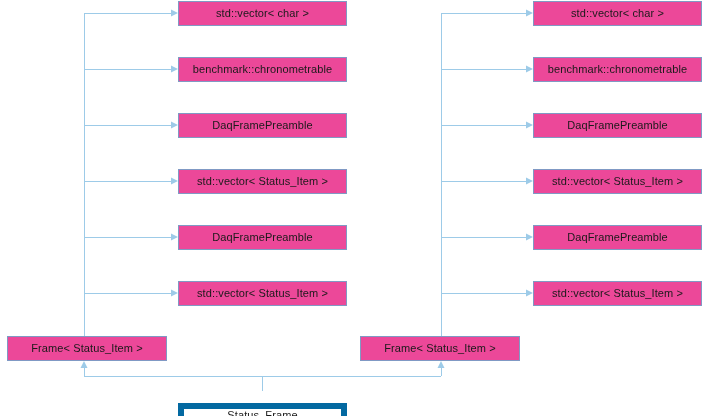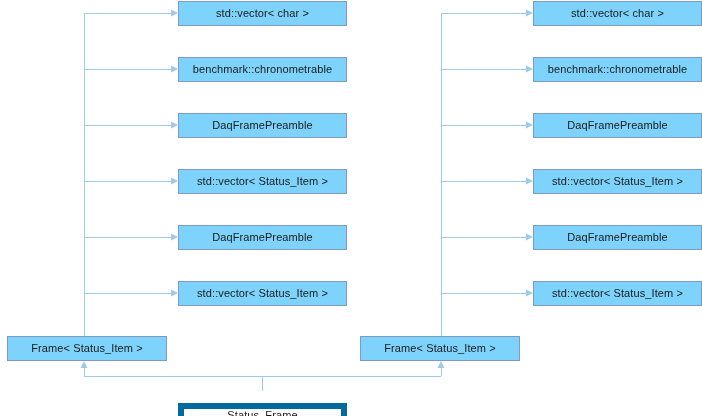--- a/index.html
+++ b/index.html
@@ -22,21 +22,21 @@
     width: 702px;
     height: 416px;
     pointer-events: none;
   }
   .node {
     position: absolute;
     box-sizing: border-box;
     display: flex;
     align-items: center;
     justify-content: center;
-    background: #7dd3fc;
+    background: #ec4899;
     border: 1px solid #8099c4;
     color: #1a1a1a;
     font-size: 11px;
     line-height: 1;
     letter-spacing: 0.1px;
     white-space: nowrap;
     z-index: 2;
   }
   .node.focus {
     background: #ffffff;

